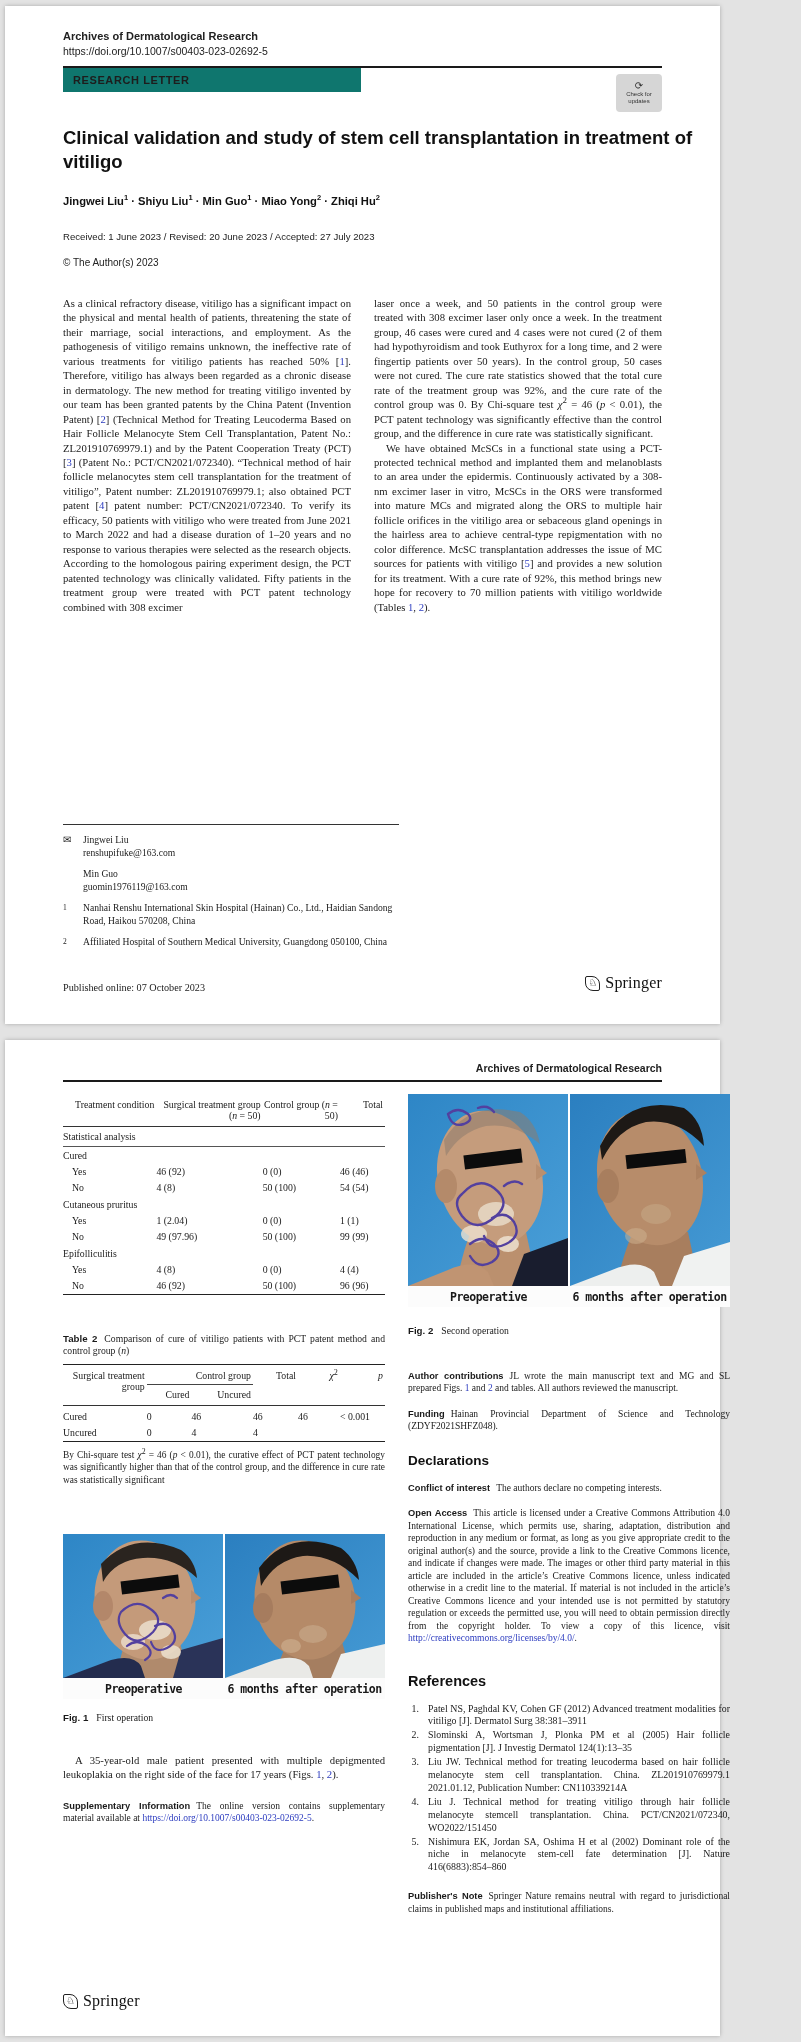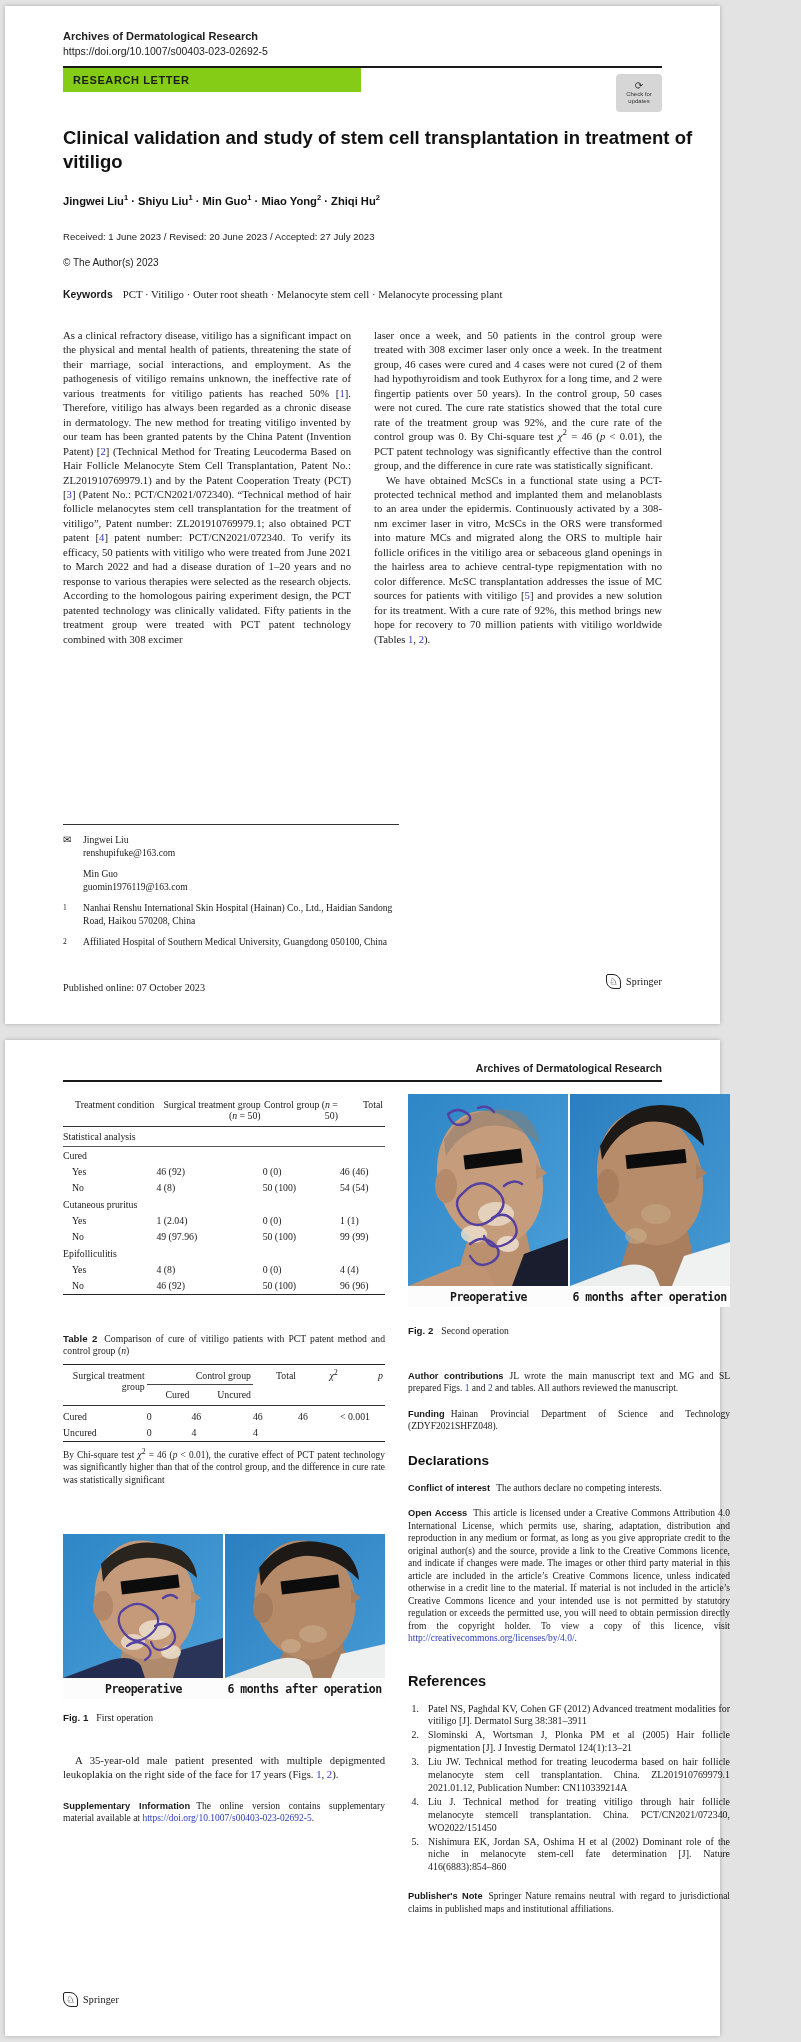--- a/index.html
+++ b/index.html
@@ -9,21 +9,21 @@
   .page1 { top:6px; height:1018px; }
   .page2 { top:1040px; height:996px; }
   .inner { position:relative; padding:0 58px; }
 
   
   .p1-head { padding-top:24px; font-family:"Liberation Sans", sans-serif; }
   .journal-line { font-size:11px; font-weight:bold; color:#222; }
   .doi-line { font-size:10.5px; color:#222; margin-top:3px; }
   .rule-thick { height:2px; background:#1a1a1a; margin-top:9px; }
   .banner-row { position:relative; margin-top:0; }
-  .banner { display:inline-block; background:#84cc16; color:#1d1d1d; font-family:"Liberation Sans", sans-serif; font-weight:bold; font-size:11px; letter-spacing:.6px; padding:6px 14px 6px 10px; min-width:298px; }
+  .banner { display:inline-block; background:#0f766e; color:#1d1d1d; font-family:"Liberation Sans", sans-serif; font-weight:bold; font-size:11px; letter-spacing:.6px; padding:6px 14px 6px 10px; min-width:298px; }
   .check-updates { position:absolute; right:0; top:6px; width:46px; height:38px; background:#d6d6d6; border-radius:4px; display:flex; flex-direction:column; align-items:center; justify-content:center; font-family:"Liberation Sans", sans-serif; cursor:pointer; }
   .cu-icon { font-size:10px; line-height:10px; color:#333; }
   .cu-text { font-size:6px; line-height:7px; color:#333; text-align:center; white-space:pre-line; }
 
   .title { font-family:"Liberation Sans", sans-serif; font-weight:bold; font-size:18.5px; line-height:23.5px; color:#111; margin-top:34px; width:640px; }
   .authors { font-family:"Liberation Sans", sans-serif; font-weight:bold; font-size:11.2px; color:#111; margin-top:22px; }
   .authors sup { font-size:7.5px; }
   .received { font-family:"Liberation Sans", sans-serif; font-size:9.6px; color:#222; margin-top:24px; }
   .copyright { font-family:"Liberation Sans", sans-serif; font-size:10px; color:#222; margin-top:15px; }
   .keywords { margin-top:20px; font-size:10.8px; }
@@ -44,21 +44,21 @@
   .fn-rule { height:1px; background:#333; margin-bottom:9px; }
   .corr-item { display:flex; font-size:9.6px; line-height:12.6px; margin-bottom:9px; }
   .corr-icon-col { width:20px; flex:none; font-size:10px; }
   .aff-item { display:flex; font-size:9.6px; line-height:12.6px; margin-bottom:8px; margin-top:4px; }
   .aff-num { width:20px; flex:none; font-size:7.5px; vertical-align:top; padding-top:0; }
   .pub-online { position:absolute; left:58px; top:976px; font-size:10.2px; }
   .sp-logo { display:flex; align-items:center; gap:5px; }
   .sp-logo-p1 { position:absolute; right:58px; top:968px; }
   .sp-logo-p2 { position:absolute; left:58px; top:952px; }
   .sp-badge { display:inline-flex; align-items:center; justify-content:center; width:15px; height:15px; border:1.2px solid #222; border-radius:2px 8px 2px 8px; font-size:10px; line-height:10px; color:#222; }
-  .sp-word { font-family:"Liberation Serif", serif; font-size:10px; color:#111; letter-spacing:.2px; }
+  .sp-word { font-family:"Liberation Serif", serif; font-size:16px; color:#111; letter-spacing:.2px; }
 
   
   .p2-head { padding-top:22px; text-align:right; font-family:"Liberation Sans", sans-serif; font-weight:bold; font-size:10.5px; color:#222; }
   .p2-rule { height:1.5px; background:#1a1a1a; margin-top:6px; }
   .cols2 { display:flex; gap:23px; margin-top:12px; }
 
   .tbl-caption { font-size:9.7px; line-height:12.4px; text-align:justify; margin-bottom:7px; }
   .tbl-label { font-family:"Liberation Sans", sans-serif; font-weight:bold; margin-right:7px; }
   table { width:100%; border-collapse:collapse; font-size:9.8px; }
   .t-top { border-top:1.4px solid #222; }
@@ -112,23 +112,20 @@
           <span class="cu-text">Check for
 updates</span>
         </div>
       </div>
 
       <h1 class="title">Clinical validation and study of stem cell transplantation in treatment of vitiligo</h1>
       <div class="authors"><span>Jingwei Liu</span><sup>1</sup><span> · </span><span>Shiyu Liu</span><sup>1</sup><span> · </span><span>Min Guo</span><sup>1</sup><span> · </span><span>Miao Yong</span><sup>2</sup><span> · </span><span>Zhiqi Hu</span><sup>2</sup></div>
       <div class="received">Received: 1 June 2023 / Revised: 20 June 2023 / Accepted: 27 July 2023</div>
       <div class="copyright">© The Author(s) 2023</div>
 
-      <div class="keywords">
-        <span class="kw-label">Keywords</span><span>PCT · Vitiligo · Outer root sheath · Melanocyte stem cell · Melanocyte processing plant</span>
-      </div>
 
       <div class="cols">
         <div class="col">
           <p class="body-p"><span>As a clinical refractory disease, vitiligo has a significant impact on the physical and mental health of patients, threatening the state of their marriage, social interactions, and employment. As the pathogenesis of vitiligo remains unknown, the ineffective rate of various treatments for vitiligo patients has reached 50% [</span><span class="link">1</span><span>]. Therefore, vitiligo has always been regarded as a chronic disease in dermatology. The new method for treating vitiligo invented by our team has been granted patents by the China Patent (Invention Patent) [</span><span class="link">2</span><span>] (Technical Method for Treating Leucoderma Based on Hair Follicle Melanocyte Stem Cell Transplantation, Patent No.: ZL201910769979.1) and by the Patent Cooperation Treaty (PCT) [</span><span class="link">3</span><span>] (Patent No.: PCT/CN2021/072340). “Technical method of hair follicle melanocytes stem cell transplantation for the treatment of vitiligo”, Patent number: ZL201910769979.1; also obtained PCT patent [</span><span class="link">4</span><span>] patent number: PCT/CN2021/072340. To verify its efficacy, 50 patients with vitiligo who were treated from June 2021 to March 2022 and had a disease duration of 1–20 years and no response to various therapies were selected as the research objects. According to the homologous pairing experiment design, the PCT patented technology was clinically validated. Fifty patients in the treatment group were treated with PCT patent technology combined with 308 excimer</span></p>
         </div>
         <div class="col">
           <p class="body-p"><span>laser once a week, and 50 patients in the control group were treated with 308 excimer laser only once a week. In the treatment group, 46 cases were cured and 4 cases were not cured (2 of them had hypothyroidism and took Euthyrox for a long time, and 2 were fingertip patients over 50 years). In the control group, 50 cases were not cured. The cure rate statistics showed that the total cure rate of the treatment group was 92%, and the cure rate of the control group was 0. By Chi-square test </span><span class="i">χ</span><sup>2</sup><span> = 46 (</span><span class="i">p</span><span> &lt; 0.01), the PCT patent technology was significantly effective than the control group, and the difference in cure rate was statistically significant.</span></p>
           <p class="body-p indent"><span>We have obtained McSCs in a functional state using a PCT-protected technical method and implanted them and melanoblasts to an area under the epidermis. Continuously activated by a 308-nm excimer laser in vitro, McSCs in the ORS were transformed into mature MCs and migrated along the ORS to multiple hair follicle orifices in the vitiligo area or sebaceous gland openings in the hairless area to achieve central-type repigmentation with no color difference. McSC transplantation addresses the issue of MC sources for patients with vitiligo [</span><span class="link">5</span><span>] and provides a new solution for its treatment. With a cure rate of 92%, this method brings new hope for recovery to 70 million patients with vitiligo worldwide (Tables </span><span class="link">1</span><span>, </span><span class="link">2</span><span>).</span></p>
         </div>
       </div>
@@ -426,21 +423,21 @@
 
           <div class="refs" style="margin-top:14px;">
             <div class="ref">
               <span class="ref-num">1.</span>
                 <span class="ref-gap"></span>
               <span class="ref-text">Patel NS, Paghdal KV, Cohen GF (2012) Advanced treatment modalities for vitiligo [J]. Dermatol Surg 38:381–3911</span>
             </div>
             <div class="ref">
               <span class="ref-num">2.</span>
                 <span class="ref-gap"></span>
-              <span class="ref-text">Slominski A, Wortsman J, Plonka PM et al (2005) Hair follicle pigmentation [J]. J Investig Dermatol 124(1):13–21</span>
+              <span class="ref-text">Slominski A, Wortsman J, Plonka PM et al (2005) Hair follicle pigmentation [J]. J Investig Dermatol 124(1):13–35</span>
             </div>
             <div class="ref">
               <span class="ref-num">3.</span>
                 <span class="ref-gap"></span>
               <span class="ref-text">Liu JW. Technical method for treating leucoderma based on hair follicle melanocyte stem cell transplantation. China. ZL201910769979.1 2021.01.12, Publication Number: CN110339214A</span>
             </div>
             <div class="ref">
               <span class="ref-num">4.</span>
                 <span class="ref-gap"></span>
               <span class="ref-text">Liu J. Technical method for treating vitiligo through hair follicle melanocyte stemcell transplantation. China. PCT/CN2021/072340, WO2022/151450</span>

